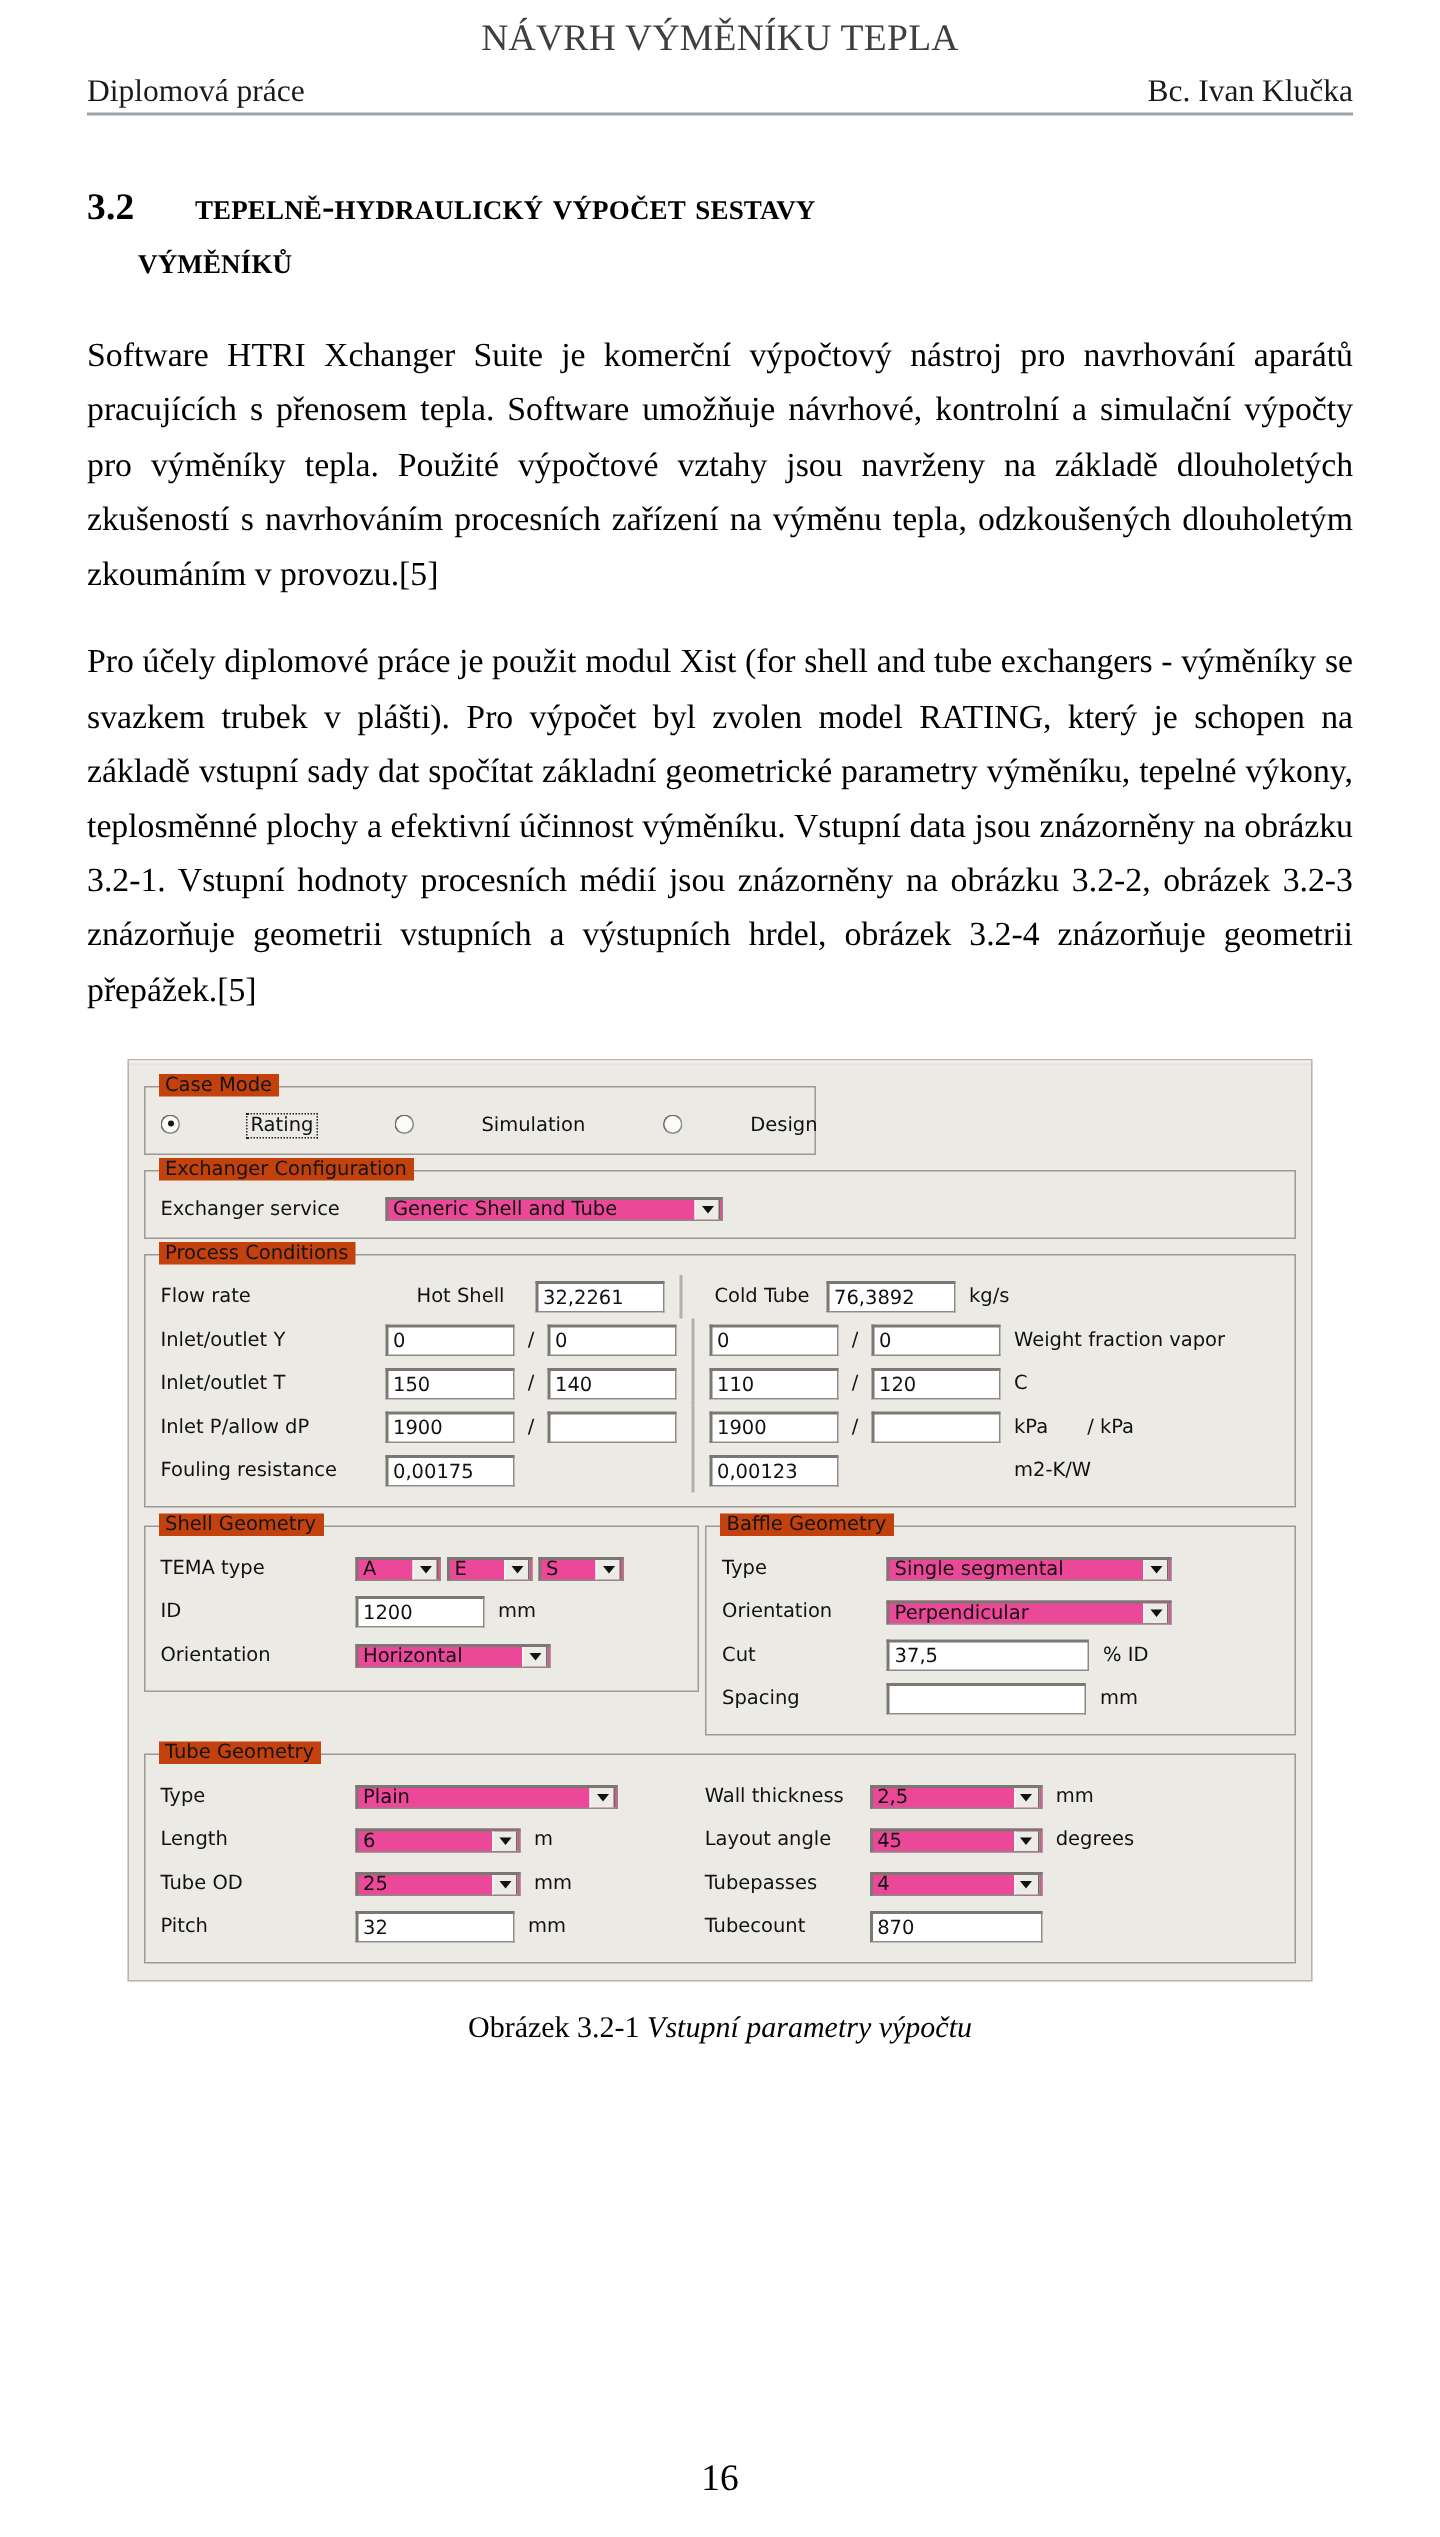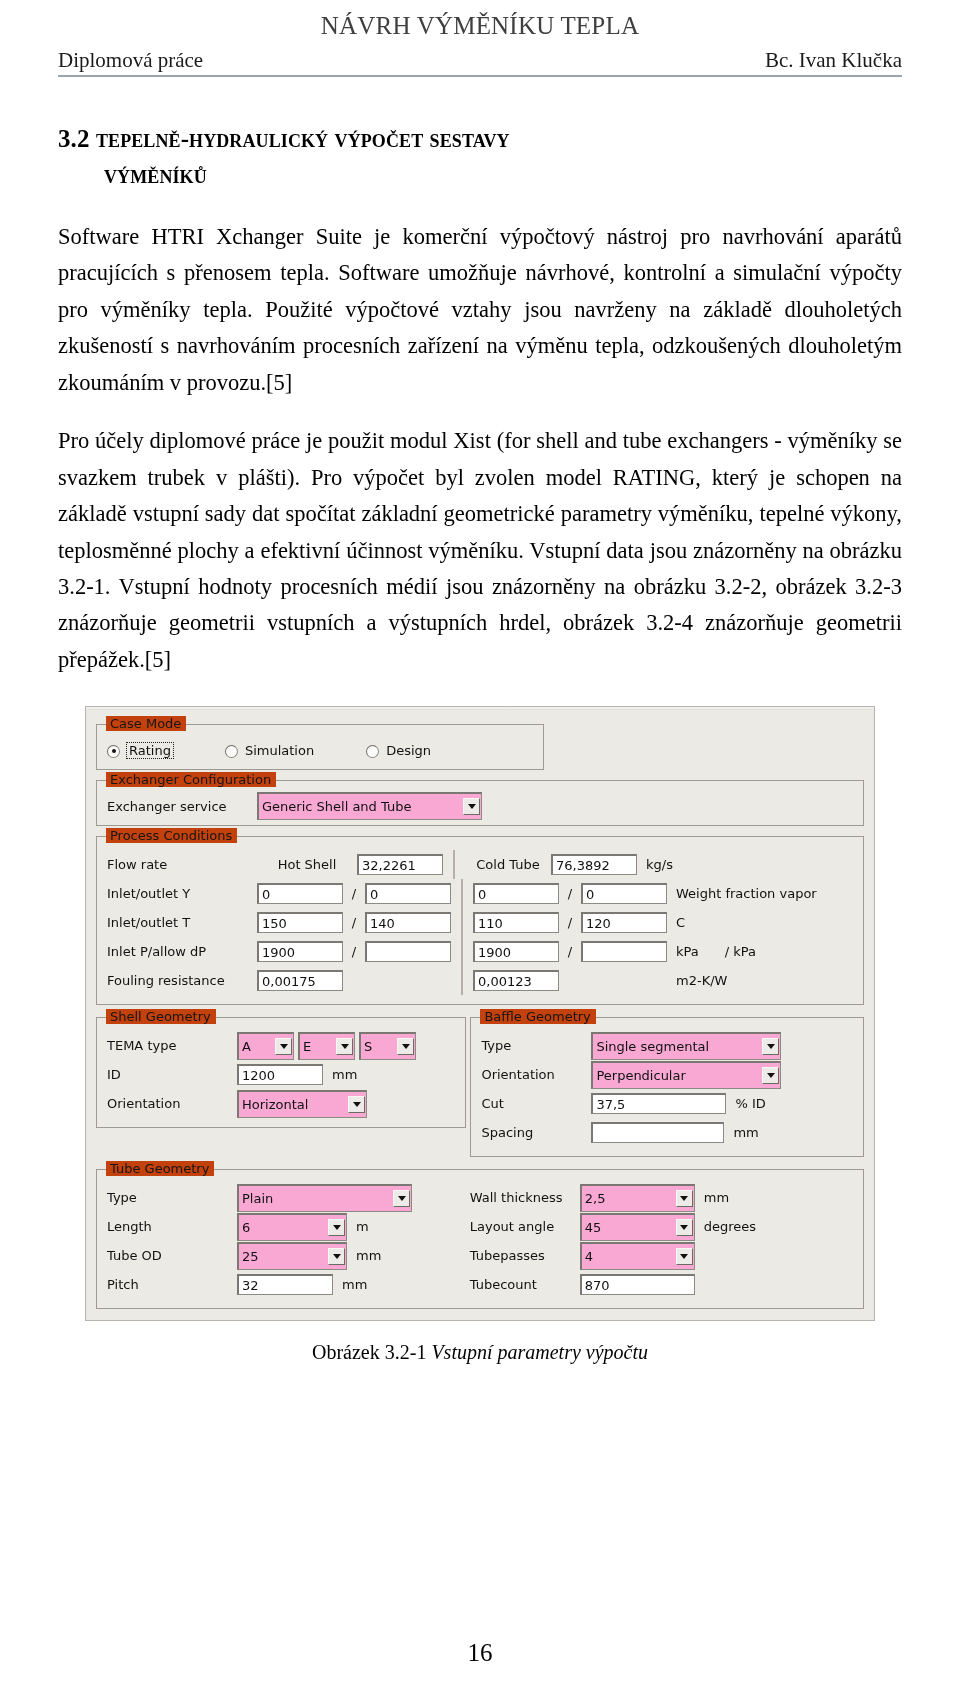--- a/index.html
+++ b/index.html
@@ -51,20 +51,21 @@
     font-size: 25px;
     font-weight: bold;
     line-height: 1.44;
     font-family: "Liberation Serif", serif;
     letter-spacing: .1px;
   }
   .h2 .num { font-variant: normal; }
   .h2 .sc {
     font-variant: small-caps;
     text-transform: lowercase;
+    margin-left: 34px;
   }
   .h2-line2 {
     margin-left: 46px;
   }
 
   
   p.body {
     font-size: 22.5px;
     line-height: 1.62;
     text-align: justify;
@@ -127,22 +128,23 @@
   }
   .lab {
     font-size: 13px;
     color: #121212;
     white-space: nowrap;
   }
 
   
   .radio {
     display: inline-flex;
-    align-items: flex-end;
+    align-items: flex-start;
     margin-right: 52px;
+    gap: 38px;
   }
   .rdot {
     width: 13px; height: 13px;
     border-radius: 50%;
     border: 1px solid #8c8880;
     border-top-color: #6e6a63;
     border-left-color: #6e6a63;
     background: #fbfbfa;
     margin-right: 7px;
     position: relative;
@@ -171,22 +173,22 @@
     border-left: 2px solid #7b7873;
     display: flex;
     align-items: center;
     padding: 0 3px;
     font-size: 13px;
     color: #111;
     overflow: hidden;
     white-space: nowrap;
   }
   .combo {
-    height: 28px;
-    background: #f9a8d4;
+    height: 16px;
+    background: #ec4899;
     border: 1px solid #8d8a84;
     border-top: 2px solid #7b7873;
     border-left: 2px solid #7b7873;
     display: flex;
     align-items: center;
     justify-content: space-between;
     padding: 0 0 0 3px;
     font-size: 13px;
     color: #111;
     overflow: hidden;
@@ -462,21 +464,21 @@
             <span class="lab" style="width:130px;">Tube OD</span>
             <div class="combo" style="width:110px;">
               <span class="cval">25</span>
               <span class="arrow"></span>
             </div>
             <span class="unit">mm</span>
           </div>
 
           <div class="row">
             <span class="lab" style="width:130px;">Pitch</span>
-            <div class="inp" style="width:96px;">32</div>
+            <div class="inp" style="width:106px;">32</div>
             <span class="unit">mm</span>
           </div>
         </div>
 
         <div class="col-r">
 
           <div class="row">
             <span class="lab" style="width:110px;">Wall thickness</span>
             <div class="combo" style="width:115px;">
               <span class="cval">2,5</span>

